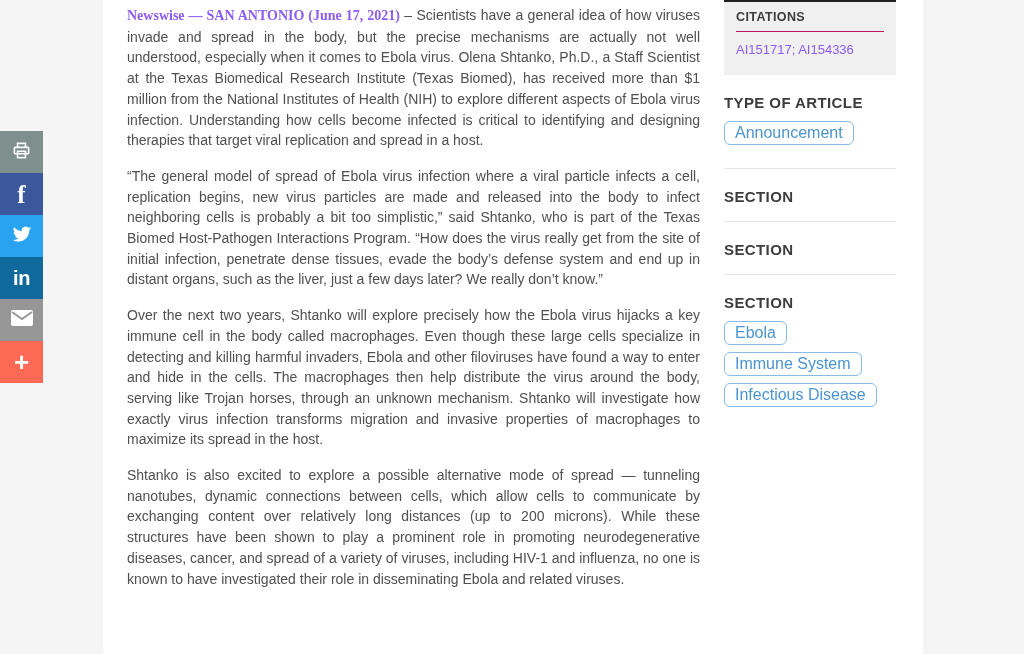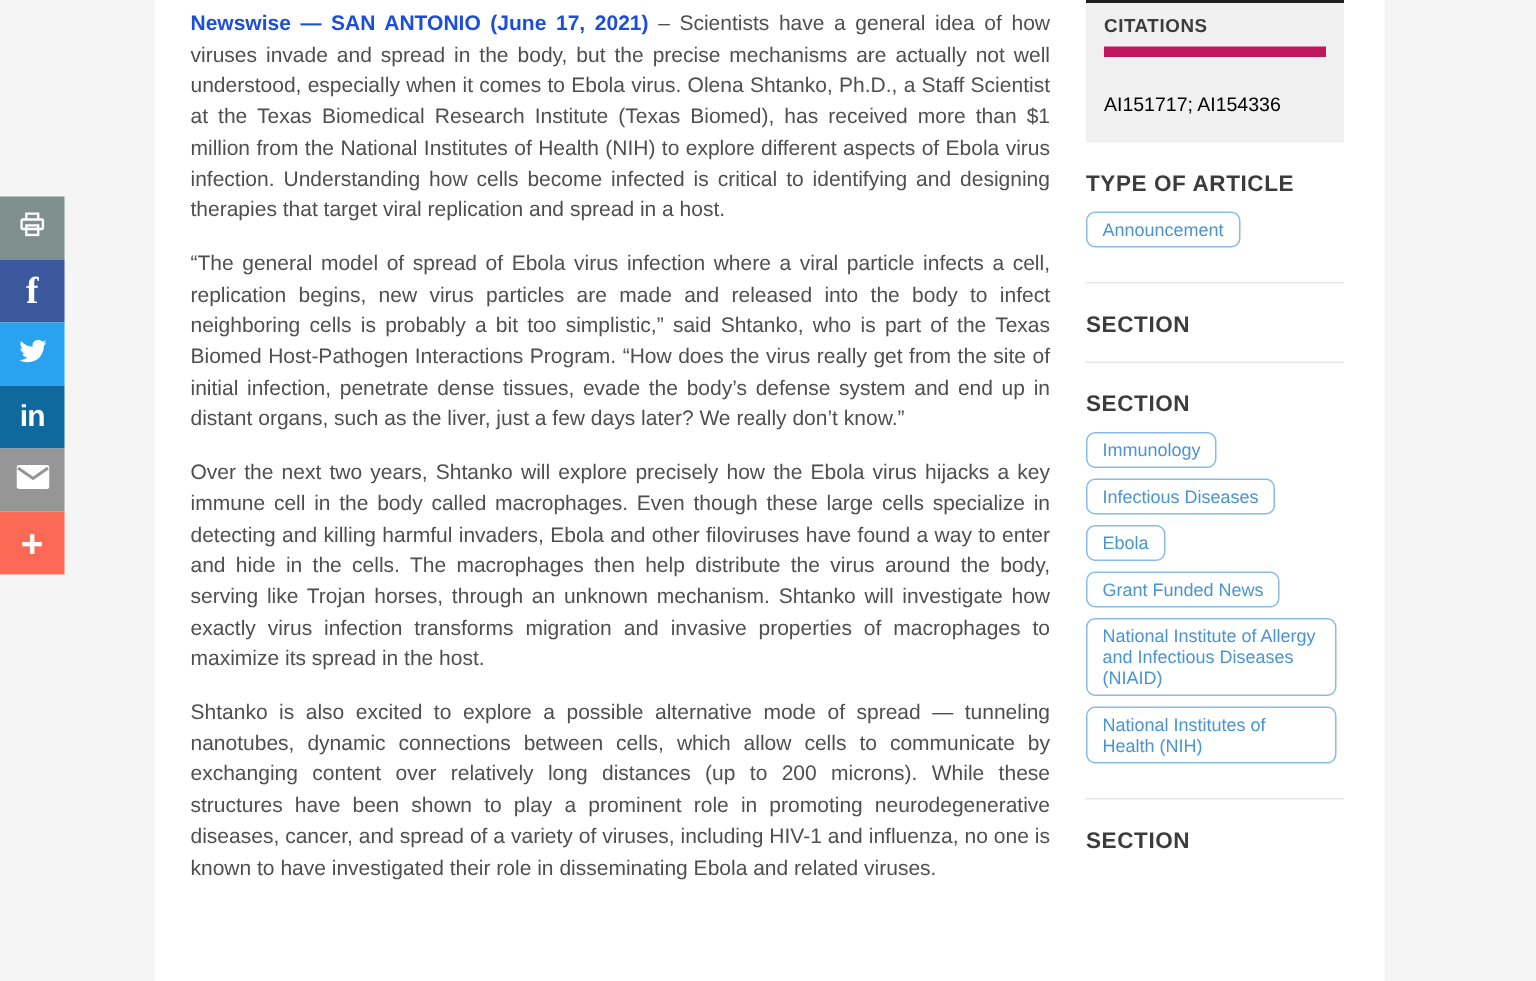--- a/index.html
+++ b/index.html
@@ -11,34 +11,34 @@
   .share-btn{width:43px;height:42px;display:flex;align-items:center;justify-content:center;
     color:#fff;cursor:pointer;box-sizing:border-box;}
   .fb-glyph{font-family:"Liberation Serif",serif;font-weight:bold;font-size:25px;line-height:1;}
   .in-glyph{font-weight:bold;font-size:20px;line-height:1;letter-spacing:-.5px;}
   .plus-glyph{font-weight:bold;font-size:26px;line-height:1;}
 
   
   .article{position:absolute;left:127px;top:5px;width:573px;color:#4f4f4f;
     font-size:14px;line-height:20.7px;text-align:justify;}
   .article p{margin:0 0 15px 0;}
-  .dateline{font-weight:bold;color:#1d4ed8;}
+  .dateline{font-weight:bold;color:#8b5cf6;font-family:Liberation Serif, serif;}
 
   
   .sidebar{position:absolute;left:724px;top:0;width:172px;}
   .cite-box{background:#f0f0f0;border-top:2px solid #1f1f1f;padding:8px 12px 18px;box-sizing:border-box;}
   .cite-title{font-size:12.5px;font-weight:bold;color:#3c3c3c;letter-spacing:.4px;
-    padding-bottom:7px;border-bottom:7px solid #be185d;}
-  .cite-value{margin-top:24px;font-size:13px;color:#000000;}
+    padding-bottom:7px;border-bottom:1px solid #be185d;}
+  .cite-value{margin-top:10px;font-size:13px;color:#8b5cf6;}
   .side-title{font-size:15px;font-weight:bold;color:#3c3c3c;letter-spacing:.4px;margin:19px 0 11px;}
   .side-sep{border:none;border-top:1px solid #e7e7e7;margin:16px 0 0;}
   .tagwrap{margin-top:-1px;}
   .tag{display:inline-block;box-sizing:border-box;max-width:172px;
     border:1px solid #8abbe6;border-radius:6px;background:#fff;color:#4a94d2;
-    font-size:12px;line-height:14px;padding:4px 10px;margin:0 5px 7px 0;cursor:pointer;}
+    font-size:16px;line-height:14px;padding:4px 10px;margin:0 5px 7px 0;cursor:pointer;}
 </style>
 </head>
 <body>
 
 <div class="panel"></div>
 
 <div class="share-rail">
   <div class="share-btn" title="Print" style="background: rgb(127, 143, 141);">
     <span>
       <svg width="19" height="19" viewBox="0 0 24 24" fill="none" stroke="#fff" stroke-width="2">
@@ -94,19 +94,19 @@
   <div class="side-title">TYPE OF ARTICLE</div>
   <div class="tagwrap"><span class="tag">Announcement</span></div>
 
   <hr class="side-sep">
 
   <div class="side-title">SECTION</div>
 
   <hr class="side-sep">
 
   <div class="side-title">SECTION</div>
-  <div class="tagwrap"><span class="tag">Immunology</span><span class="tag">Infectious Diseases</span><span class="tag">Ebola</span><span class="tag">Grant Funded News</span><span class="tag">National Institute of Allergy and Infectious Diseases (NIAID)</span><span class="tag">National Institutes of Health (NIH)</span></div>
 
   <hr class="side-sep">
 
   <div class="side-title">SECTION</div>
+  <div class="tagwrap"><span class="tag">Ebola</span><span class="tag">Immune System</span><span class="tag">Infectious Disease</span></div>
 
 </div>
 
 </body></html>

